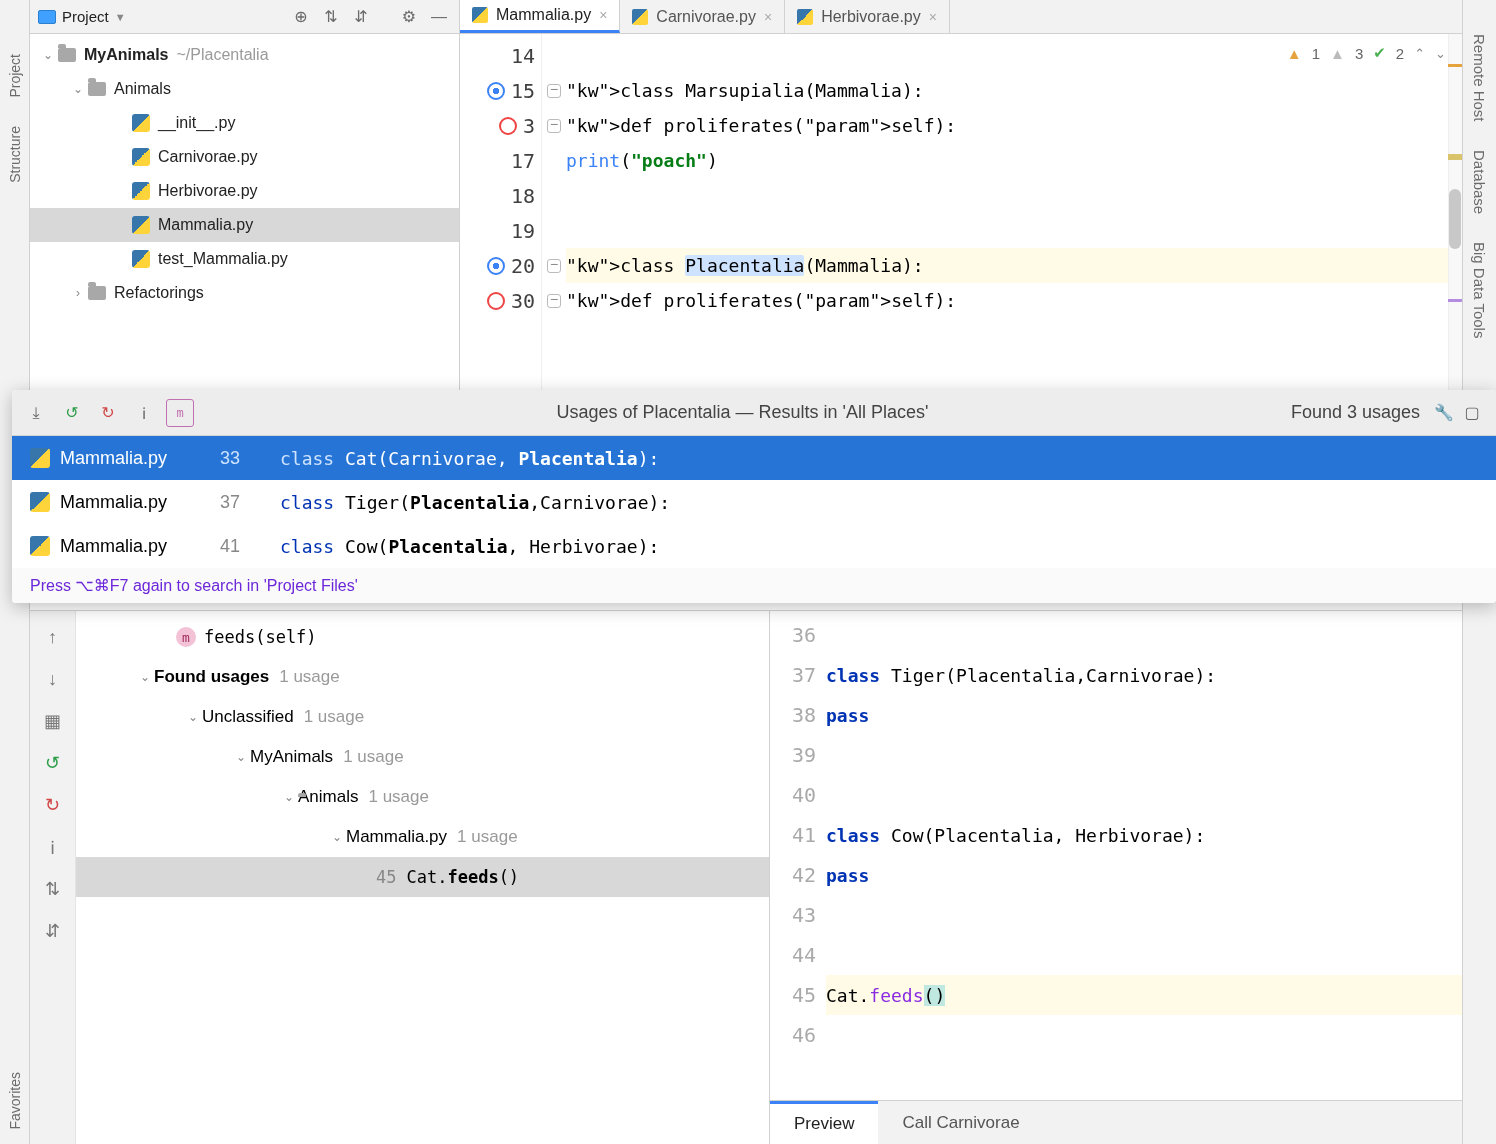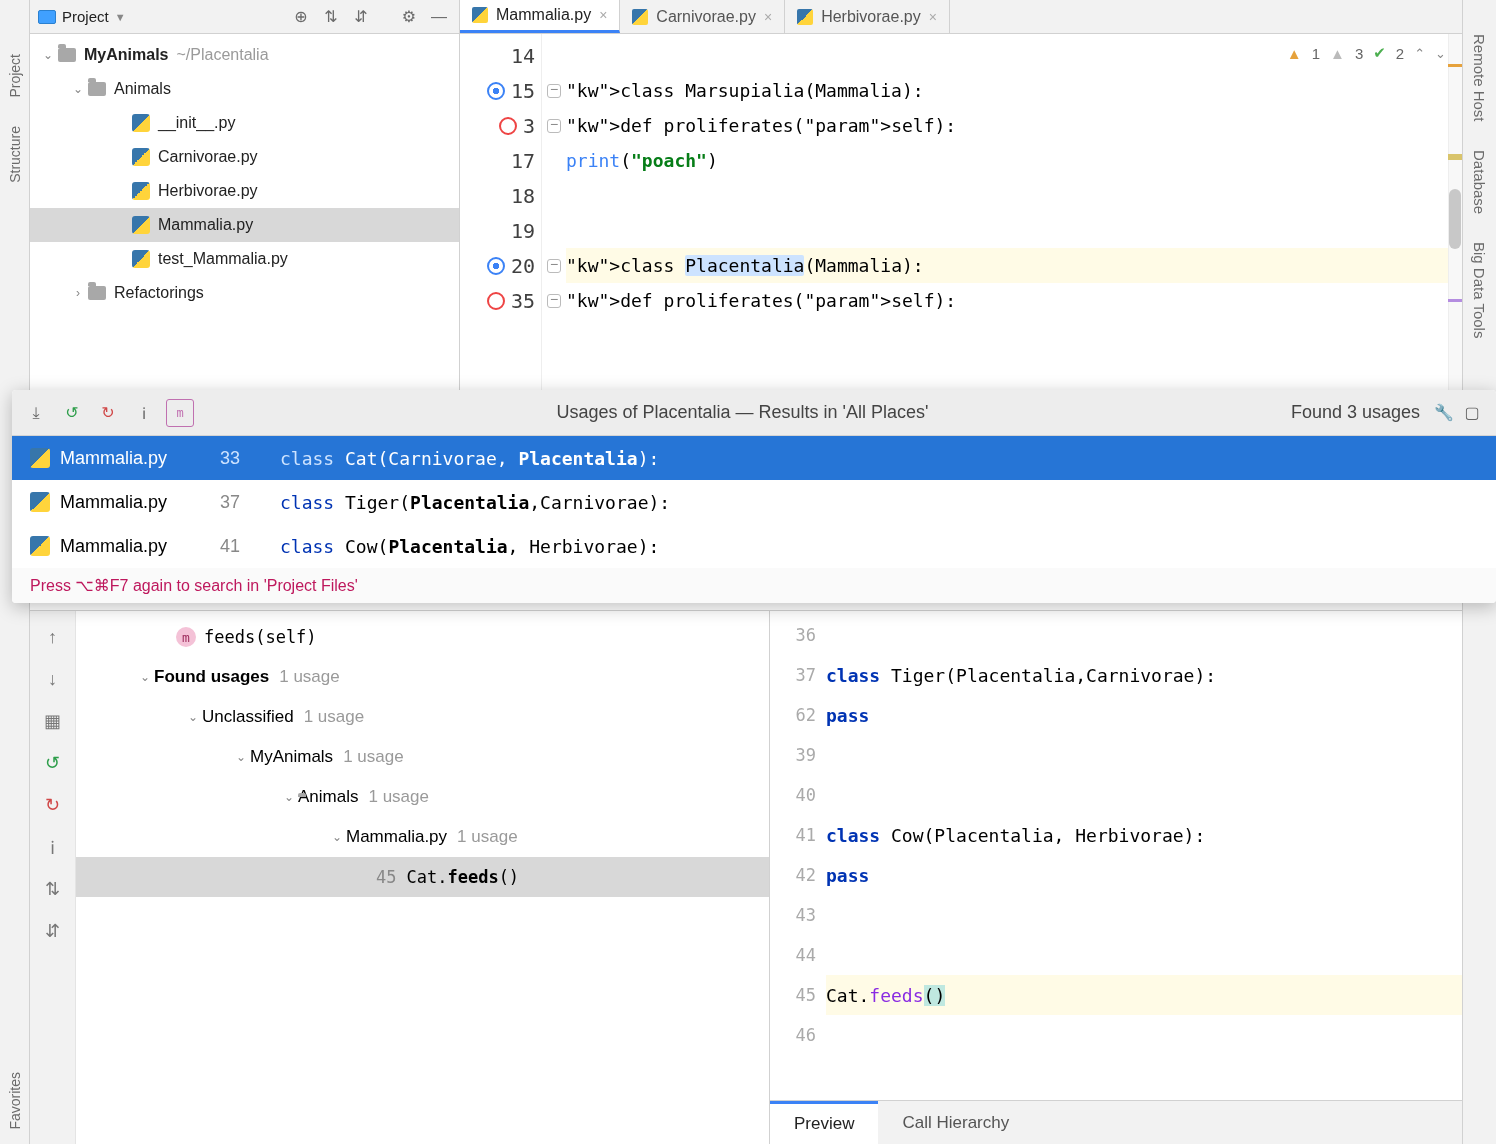--- a/index.html
+++ b/index.html
@@ -77,38 +77,38 @@
 .urow.sel { background: #2675d6; color: #fff; }
 .urow .pyic { width: 20px; height: 20px; background: linear-gradient(135deg,#3776ab 50%,#ffd43b 50%); border-radius: 3px; margin-right: 10px; }
 .urow .fname { min-width: 160px; }
 .urow.sel .fname { color:#fff; }
 .urow .lineno { min-width: 60px; color: #888; }
 .urow.sel .lineno { color: #cde3ff; }
 .urow .codeprev { font-family: 'Menlo', monospace; }
 .urow .ckw { color: #0033b3; }
 .urow.sel .ckw { color: #cde3ff; }
 .urow .match { font-weight: 700; }
-.usages-hint { padding: 8px 18px; font-size: 16px; color: #be185d; background: #fafafa; }
+.usages-hint { padding: 8px 18px; font-size: 16px; color: #6d28d9; background: #fafafa; }
 
 .bottom { position: absolute; left: 30px; top: 610px; right: 34px; bottom: 0; display: flex; border-top: 1px solid #d1d1d1; }
 .find-tw { width: 740px; display: flex; border-right: 1px solid #d1d1d1; }
 .find-tools { width: 46px; background: #f2f2f2; border-right: 1px solid #e4e4e4; display: flex; flex-direction: column; align-items: center; padding-top: 12px; gap: 14px; }
 .find-tools .ft { width: 28px; height: 28px; display: flex; align-items: center; justify-content: center; color: #777; font-size: 18px; cursor: pointer; border-radius: 3px; }
 .find-tools .ft.green { color: #2e9e4b; }
 .find-tools .ft.red { color: #d04848; }
 .find-tree { flex: 1; padding: 6px 0; font-size: 17px; overflow: hidden; }
 .frow { height: 40px; display: flex; align-items: center; cursor: pointer; }
 .frow.sel { background: #d8d8d8; }
 .frow .arrow { width: 18px; text-align: center; color: #888; font-size: 12px; }
 .frow .m-icon { width: 20px; height: 20px; border-radius: 50%; background: #f4c2d7; color: #a03060; display: flex; align-items: center; justify-content: center; font-size: 13px; font-family: monospace; margin-right: 8px; }
 .frow .usage-count { color: #9a9a9a; margin-left: 10px; }
 .preview { flex: 1; display: flex; flex-direction: column; }
 .preview .pcode { flex: 1; display: flex; overflow: hidden; }
 .preview .pgutter { width: 56px; padding-top: 4px; }
-.preview .pgline { height: 40px; display: flex; align-items: center; justify-content: flex-end; padding-right: 10px; font-family: 'Menlo', monospace; font-size: 17px; color: #aaa; }
+.preview .pgline { height: 40px; display: flex; align-items: center; justify-content: flex-end; padding-right: 10px; font-family: 'Menlo', monospace; font-size: 20px; color: #aaa; }
 .preview .pcodecol { flex: 1; padding-top: 4px; }
 .preview .pcline { height: 40px; display: flex; align-items: center; font-family: 'Menlo', monospace; font-size: 18px; white-space: pre; }
 .preview .pcline.hl { background: #fffbe6; }
 .paren-hl { background: #bfe8e0; }
 .preview-tabs { height: 44px; border-top: 1px solid #d1d1d1; background: #f2f2f2; display: flex; align-items: stretch; }
 .ptab { padding: 0 24px; display: flex; align-items: center; font-size: 17px; color: #555; cursor: pointer; }
 .ptab.active { background: #fff; border-top: 3px solid #3b82f6; color: #222; }
 </style>
 </head>
 <body>
@@ -234,21 +234,21 @@
         </div>
         <div class="gline">
           <span>19</span>
         </div>
         <div class="gline">
           <span class="gi down"></span>
           <span>20</span>
         </div>
         <div class="gline">
           <span class="gi up"></span>
-          <span>35</span>
+          <span>30</span>
         </div>
       </div>
     <div class="fold-col" id="foldcol">
         <div class="fline"></div>
         <div class="fline">
           <span class="fold-btn"></span>
         </div>
         <div class="fline">
           <span class="fold-btn"></span>
         </div>
@@ -379,21 +379,21 @@
         <span class="mono" style="color:#888;margin-right:10px;">45</span>
         <span class="mono"><span>Cat.</span><b>feeds</b><span>()</span></span>
       </div>
     </div>
   </div>
   <div class="preview">
     <div class="pcode">
       <div class="pgutter" id="pgutter">
           <div class="pgline">36</div>
           <div class="pgline">37</div>
-          <div class="pgline">62</div>
+          <div class="pgline">38</div>
           <div class="pgline">39</div>
           <div class="pgline">40</div>
           <div class="pgline">41</div>
           <div class="pgline">42</div>
           <div class="pgline">43</div>
           <div class="pgline">44</div>
           <div class="pgline">45</div>
           <div class="pgline">46</div>
         </div>
       <div class="pcodecol" id="pcodecol">
@@ -405,16 +405,16 @@
           <div class="pcline"><span class="kw">class</span> Cow(Placentalia, Herbivorae):</div>
           <div class="pcline">    <span class="kw">pass</span></div>
           <div class="pcline"></div>
           <div class="pcline"></div>
           <div class="pcline hl">Cat.<span style="color:#8a2be2">feeds</span><span class="paren-hl">(</span><span class="paren-hl">)</span></div>
           <div class="pcline"></div>
         </div>
     </div>
     <div class="preview-tabs">
       <div class="ptab active">Preview</div>
-      <div class="ptab">Call Hierarchy</div>
+      <div class="ptab">Call Carnivorae</div>
     </div>
   </div>
 </div>
 
 </body></html>

